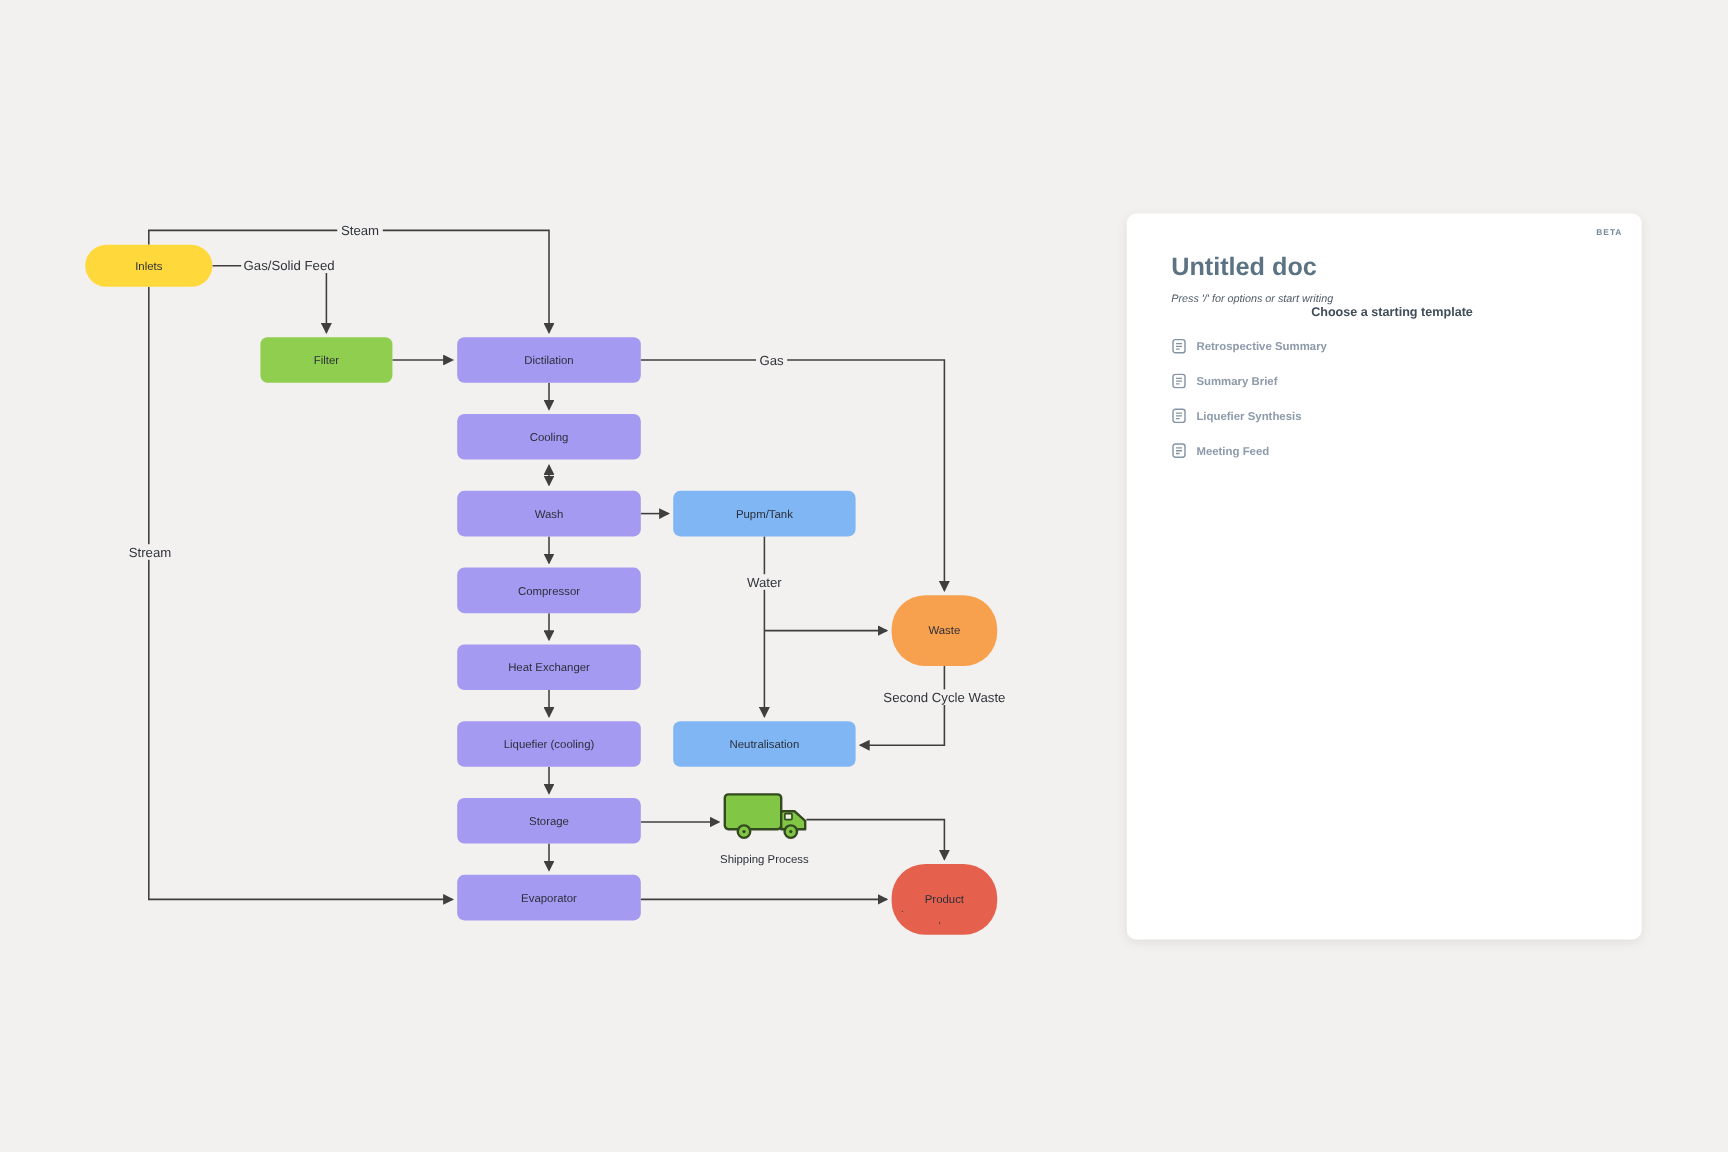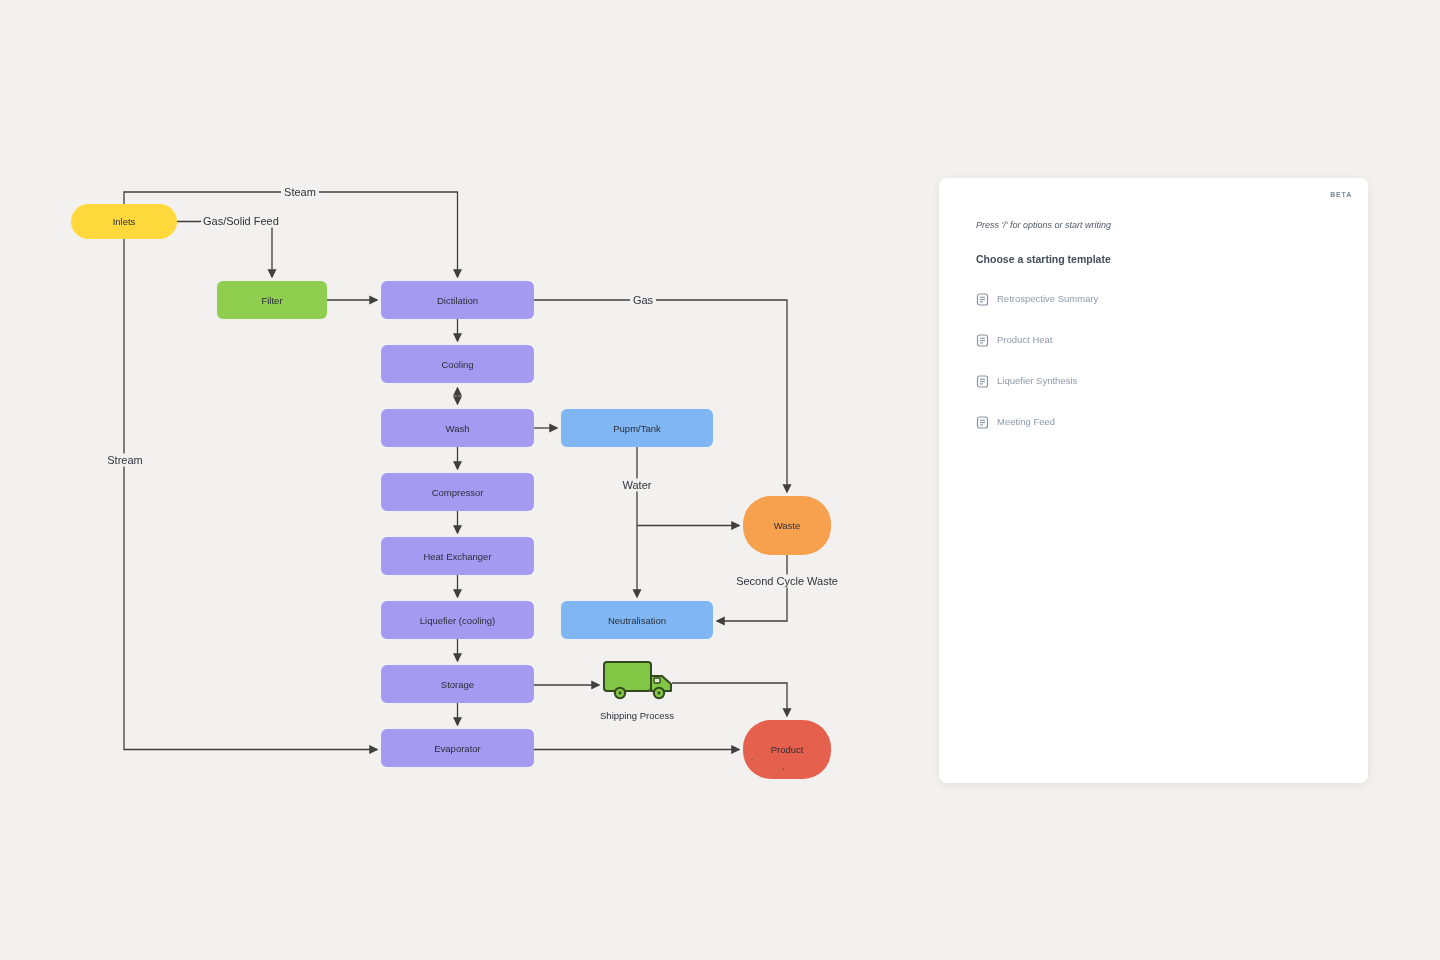--- a/index.html
+++ b/index.html
@@ -39,25 +39,25 @@
   .doc-title {
     font-size: 21px; font-weight: 600; color: #5B7383;
     cursor: text;
   }
   .doc-hint {
     margin-top: 9px; font-size: 9px; color: #4E5A66;
     cursor: text;
     font-style: italic;
   }
   .tmpl-heading {
-    margin-top: 23px; font-size: 10.5px; font-weight: 700; color: #414D59;
+    margin-top: 0; font-size: 10.5px; font-weight: 700; color: #414D59; text-align: center;
   }
   .tmpl-item {
-    display: flex; align-items: flex-start; gap: 8px;
-    margin-top: 28px; cursor: pointer;
+    display: flex; align-items: flex-end; gap: 8px;
+    margin-top: 16px; cursor: pointer; font-weight: bold;
   }
   .tmpl-item .tmpl-label { font-size: 9.5px; color: #8D9AAA; }
 </style>
 </head>
 <body>
 
 <svg class="canvas" width="939" height="960" viewBox="0 0 939 960">
   <defs>
     <marker id="arrow" viewBox="0 0 10 10" refX="8.5" refY="5" markerWidth="7" markerHeight="7" orient="auto-start-reverse">
       <path d="M0,0 L10,5 L0,10 z" fill="#3F3F3F"></path>
@@ -191,20 +191,21 @@
       <circle cx="620" cy="693" r="1.4" fill="#33491F" stroke="none"></circle>
       <circle cx="659" cy="693" r="1.4" fill="#33491F" stroke="none"></circle>
     </g>
     <text class="node-label" x="637" y="719" text-anchor="middle" font-size="9">Shipping Process</text>
   </g>
 </svg>
 
 <div class="doc-panel">
   <div class="beta">BETA</div>
 
+  <div class="doc-title">Untitled doc</div>
   <div class="doc-hint">Press '/' for options or start writing</div>
 
   <div class="tmpl-heading">Choose a starting template</div>
 
   <div class="tmpl-item">
     <svg width="13" height="13" viewBox="0 0 13 13">
       <rect x="1.5" y="1" width="10" height="11" rx="2" fill="none" stroke="#8494A4" stroke-width="1.2"></rect>
       <line x1="4" y1="4.3" x2="9" y2="4.3" stroke="#8494A4" stroke-width="1.1"></line>
       <line x1="4" y1="6.6" x2="9" y2="6.6" stroke="#8494A4" stroke-width="1.1"></line>
       <line x1="4" y1="8.9" x2="7" y2="8.9" stroke="#8494A4" stroke-width="1.1"></line>
@@ -212,21 +213,21 @@
     <span class="tmpl-label">Retrospective Summary</span>
   </div>
 
   <div class="tmpl-item">
     <svg width="13" height="13" viewBox="0 0 13 13">
       <rect x="1.5" y="1" width="10" height="11" rx="2" fill="none" stroke="#8494A4" stroke-width="1.2"></rect>
       <line x1="4" y1="4.3" x2="9" y2="4.3" stroke="#8494A4" stroke-width="1.1"></line>
       <line x1="4" y1="6.6" x2="9" y2="6.6" stroke="#8494A4" stroke-width="1.1"></line>
       <line x1="4" y1="8.9" x2="7" y2="8.9" stroke="#8494A4" stroke-width="1.1"></line>
     </svg>
-    <span class="tmpl-label">Product Heat</span>
+    <span class="tmpl-label">Summary Brief</span>
   </div>
 
   <div class="tmpl-item">
     <svg width="13" height="13" viewBox="0 0 13 13">
       <rect x="1.5" y="1" width="10" height="11" rx="2" fill="none" stroke="#8494A4" stroke-width="1.2"></rect>
       <line x1="4" y1="4.3" x2="9" y2="4.3" stroke="#8494A4" stroke-width="1.1"></line>
       <line x1="4" y1="6.6" x2="9" y2="6.6" stroke="#8494A4" stroke-width="1.1"></line>
       <line x1="4" y1="8.9" x2="7" y2="8.9" stroke="#8494A4" stroke-width="1.1"></line>
     </svg>
     <span class="tmpl-label">Liquefier Synthesis</span>

